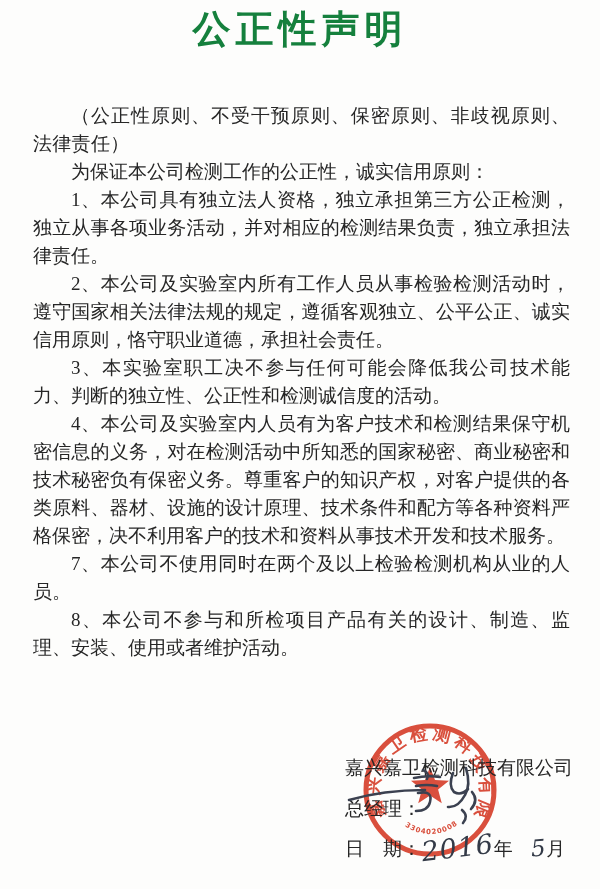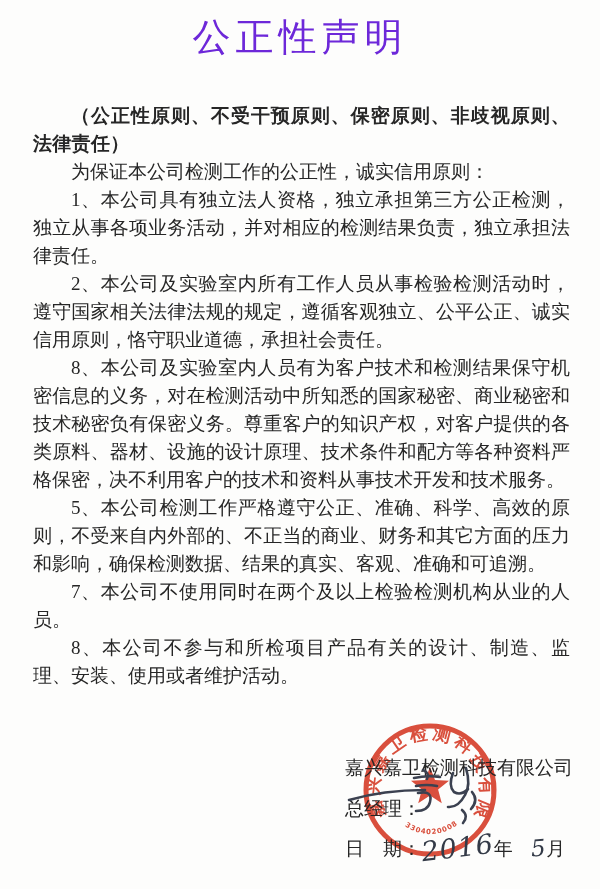--- a/index.html
+++ b/index.html
@@ -8,31 +8,30 @@
     width:600px;height:889px;
     margin:0 auto;
     background:#fdfdfc;
     overflow:hidden;
     font-family:"Liberation Serif","DejaVu Serif",serif;
     color:#262626;
   }
   .doc-title{
     position:absolute;top:4px;left:0;width:100%;
     text-align:center;
-    font-size:38px;font-weight:400;letter-spacing:5px;
-    color:#6d28d9;
-    margin-top:8px;
+    font-size:38px;font-weight:700;letter-spacing:5px;
+    color:#15803d;
   }
   .doc-body{
     position:absolute;left:33px;top:102px;width:537px;
     font-size:19px;line-height:28px;
     text-align:justify;
   }
   .doc-body p{margin:0;padding:0;text-indent:38px;}
-  .subtitle{font-weight:700;text-indent:20px;letter-spacing:.3px;}
+  .subtitle{font-weight:400;text-indent:20px;letter-spacing:.3px;}
   .intro{text-indent:28px;}
   .sig-block{
     position:absolute;left:345px;top:751px;width:240px;
     font-size:19px;line-height:28px;white-space:nowrap;
   }
   .sig-line{margin-top:3px;}
   .sig-line.role{margin-top:13px;}
   .sig-line.date{margin-top:9px;}
   .hand{
     display:inline-block;
@@ -59,22 +58,22 @@
 
 <div class="page">
 
   <div class="doc-title">公正性声明</div>
 
   <div class="doc-body">
     <p class="subtitle">（公正性原则、不受干预原则、保密原则、非歧视原则、法律责任）</p>
     <p class="intro">为保证本公司检测工作的公正性，诚实信用原则：</p>
     <p>1、本公司具有独立法人资格，独立承担第三方公正检测，独立从事各项业务活动，并对相应的检测结果负责，独立承担法律责任。</p>
     <p>2、本公司及实验室内所有工作人员从事检验检测活动时，遵守国家相关法律法规的规定，遵循客观独立、公平公正、诚实信用原则，恪守职业道德，承担社会责任。</p>
-    <p>8、本公司及实验室内人员有为客户技术和检测结果保守机密信息的义务，对在检测活动中所知悉的国家秘密、商业秘密和技术秘密负有保密义务。尊重客户的知识产权，对客户提供的各类原料、器材、设施的设计原理、技术条件和配方等各种资料严格保密，决不利用客户的技术和资料从事技术开发和技术服务。</p>
-    <p>5、本公司检测工作严格遵守公正、准确、科学、高效的原则，不受来自内外部的、不正当的商业、财务和其它方面的压力和影响，确保检测数据、结果的真实、客观、准确和可追溯。</p>
+    <p>3、本实验室职工决不参与任何可能会降低我公司技术能力、判断的独立性、公正性和检测诚信度的活动。</p>
+    <p>4、本公司及实验室内人员有为客户技术和检测结果保守机密信息的义务，对在检测活动中所知悉的国家秘密、商业秘密和技术秘密负有保密义务。尊重客户的知识产权，对客户提供的各类原料、器材、设施的设计原理、技术条件和配方等各种资料严格保密，决不利用客户的技术和资料从事技术开发和技术服务。</p>
     <p>7、本公司不使用同时在两个及以上检验检测机构从业的人员。</p>
     <p>8、本公司不参与和所检项目产品有关的设计、制造、监理、安装、使用或者维护活动。</p>
   </div>
 
   <div class="stamp">
     <svg viewBox="0 0 152 152" xmlns="http://www.w3.org/2000/svg">
       <g fill="none" stroke="#d8402c">
         <circle cx="76" cy="76" r="64" stroke-width="5"></circle>
       </g>
       <defs>

